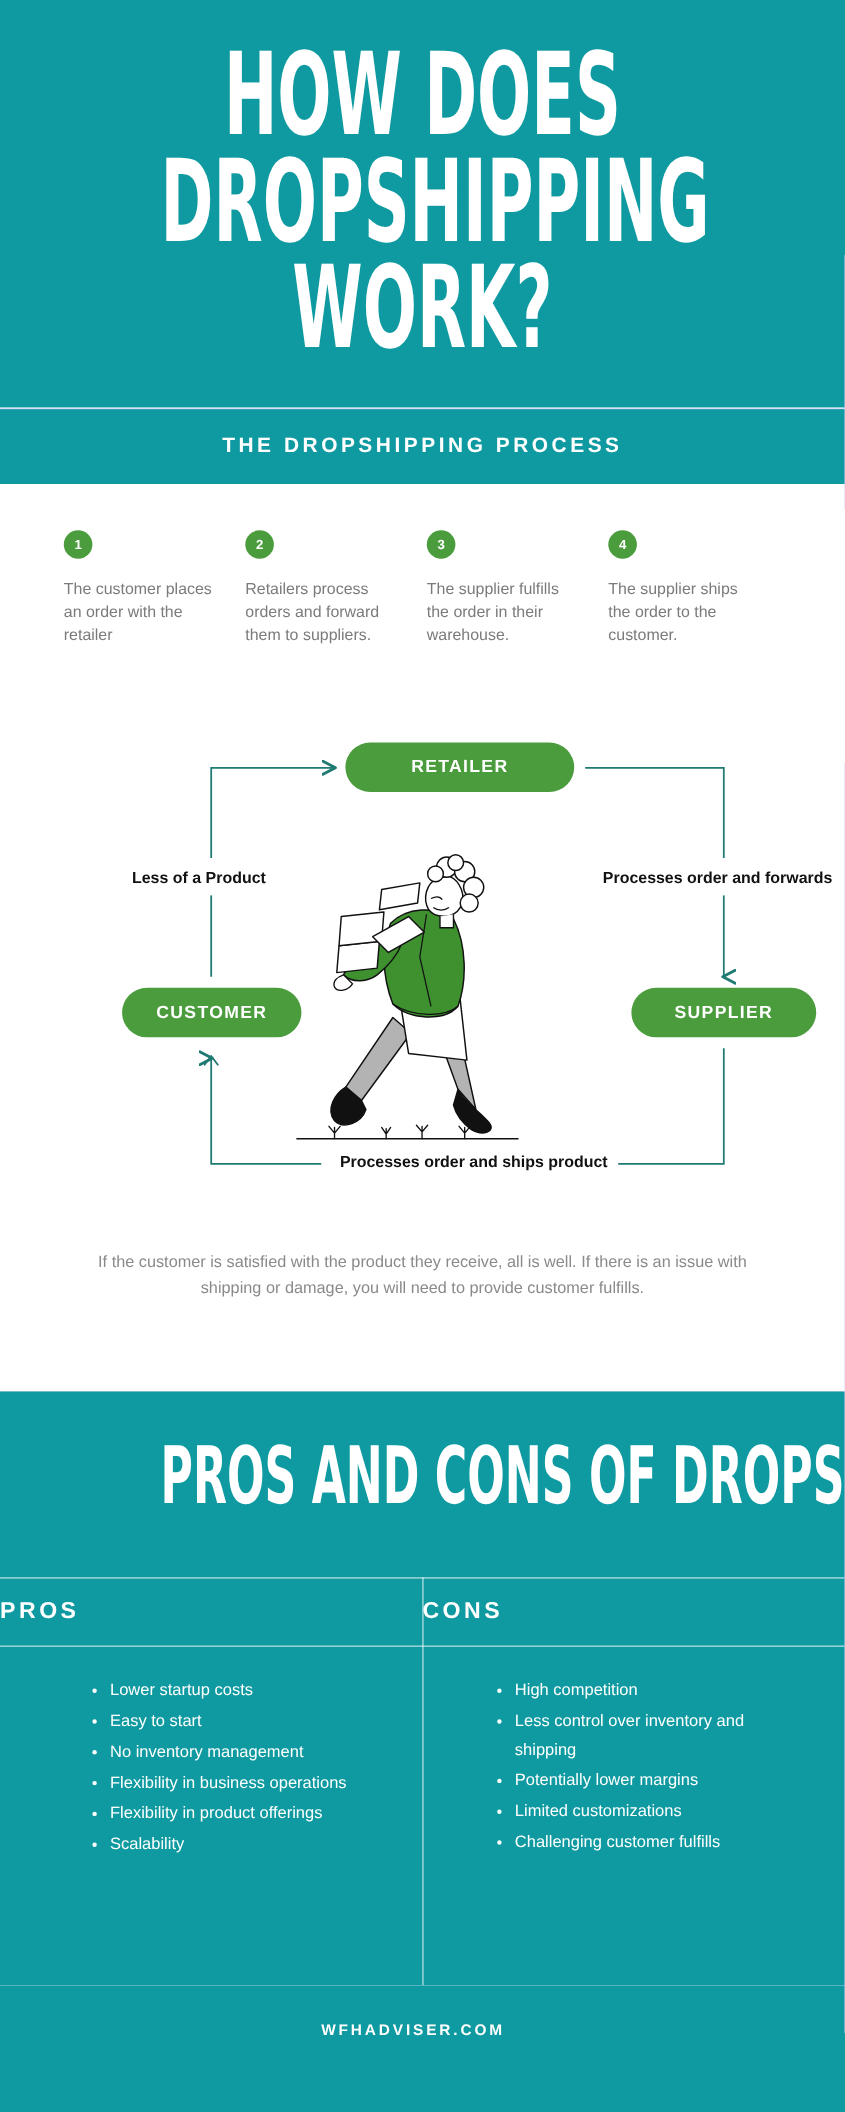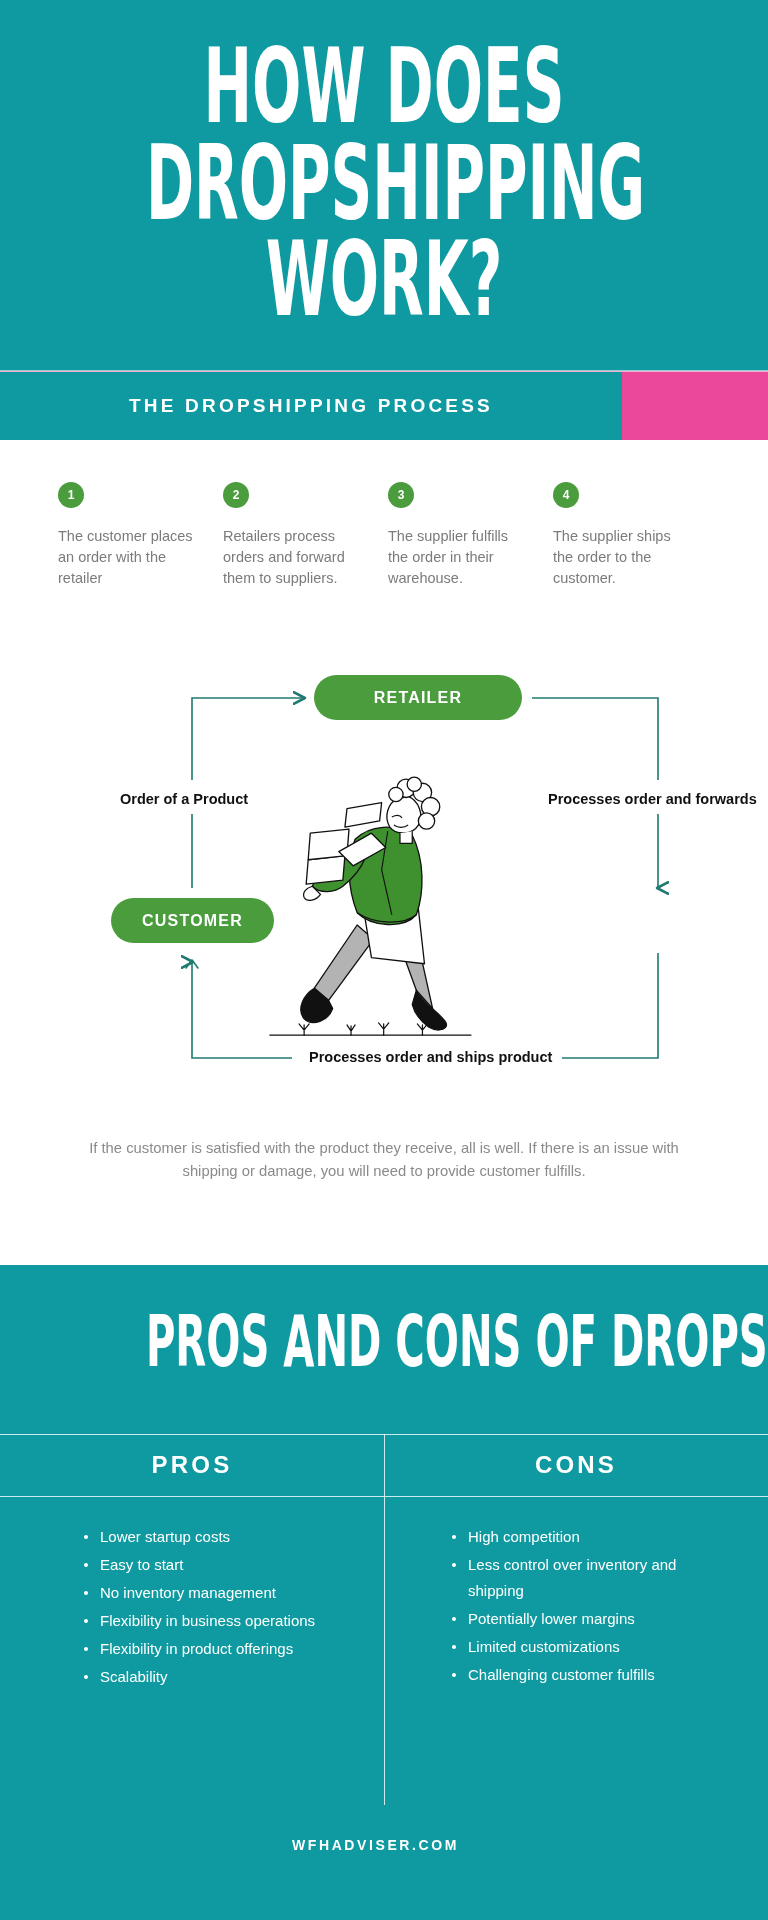--- a/index.html
+++ b/index.html
@@ -10,21 +10,21 @@
   body {
     font-family: "Liberation Sans", sans-serif;
     -webkit-font-smoothing: antialiased;
   }
 
   #infographic {
     position: relative;
     width: 768px;
     height: 1920px;
     overflow: hidden;
-    background: #ec4899;
+    background: #c4b5fd;
   }
 
   
   .hero {
     position: absolute;
     left: 0; top: 0;
     width: 768px;
     height: 371px;
     background: #0e9aa0;
   }
@@ -48,21 +48,21 @@
     left: 0; top: 370px;
     width: 768px;
     height: 2px;
     background: rgba(255,255,255,0.55);
   }
 
   
   .process-bar {
     position: absolute;
     left: 0; top: 372px;
-    width: 622px;
+    width: 768px;
     height: 68px;
     background: #0e9aa0;
     display: flex;
     align-items: center;
     justify-content: center;
   }
   .process-bar-label {
     color: #ffffff;
     font-size: 19px;
     font-weight: 700;
@@ -197,23 +197,23 @@
     left: 384px; top: 169px;
     width: 1px; height: 371px;
     background: rgba(255,255,255,0.8);
   }
   .pc-head {
     position: absolute;
     top: 169px;
     height: 62px;
     display: flex;
     align-items: center;
-    justify-content: center;
-    color: #ffffff;
-    font-size: 24px;
+    justify-content: flex-start;
+    color: #ffffff;
+    font-size: 21px;
     font-weight: 700;
     letter-spacing: 3.2px;
   }
   .pc-head-pros { left: 0px;   width: 384px; }
   .pc-head-cons { left: 384px; width: 384px; }
 
   .pc-list {
     position: absolute;
     top: 247px;
     box-sizing: border-box;
@@ -390,22 +390,25 @@
           <path d="M100,60 L100,70 L112,70 L112,58" fill="#ffffff" stroke="#111111" stroke-width="1.2"></path>
         </g>
       </svg>
 
       <div class="pill pill-retailer">
         <span>RETAILER</span>
       </div>
       <div class="pill pill-customer">
         <span>CUSTOMER</span>
       </div>
-
-      <div class="flow-label lbl-order">Order of a Product</div>
+      <div class="pill pill-supplier">
+        <span>SUPPLIER</span>
+      </div>
+
+      <div class="flow-label lbl-order">Less of a Product</div>
       <div class="flow-label lbl-forward">Processes order and forwards</div>
       <div class="flow-label lbl-ships">Processes order and ships product</div>
     </div>
 
     <div class="closing-note">If the customer is satisfied with the product they receive, all is well. If there is an issue with shipping or damage, you will need to provide customer fulfills.</div>
   </div>
 
   <div class="pc-section">
     <div class="pc-title">PROS AND CONS OF DROPSHIPPING</div>
 

